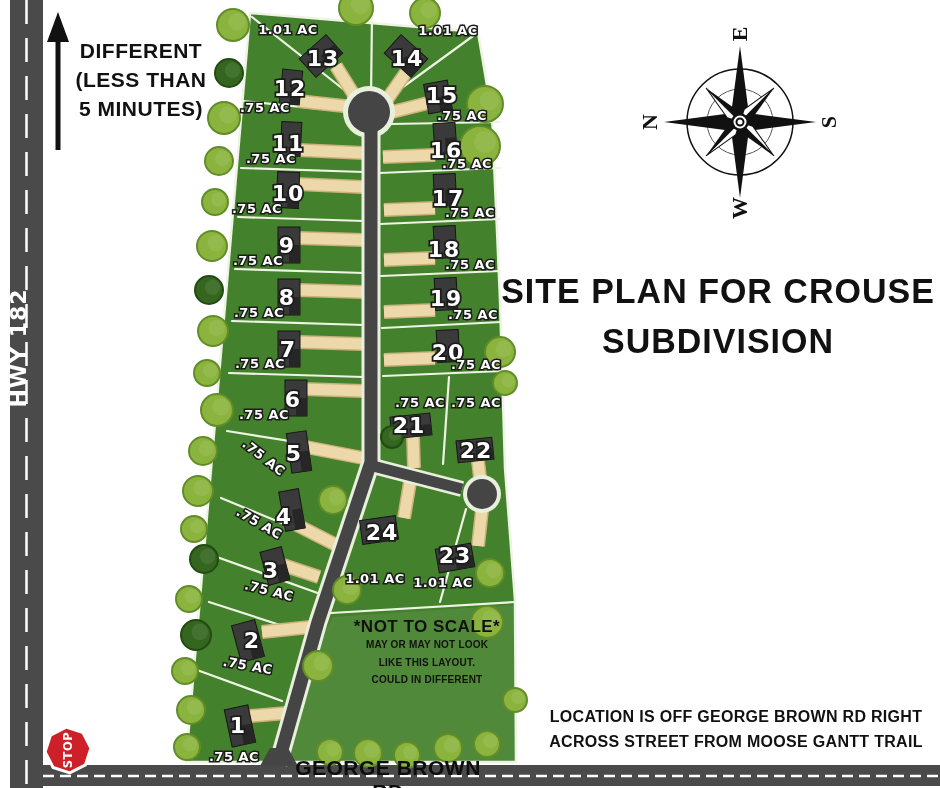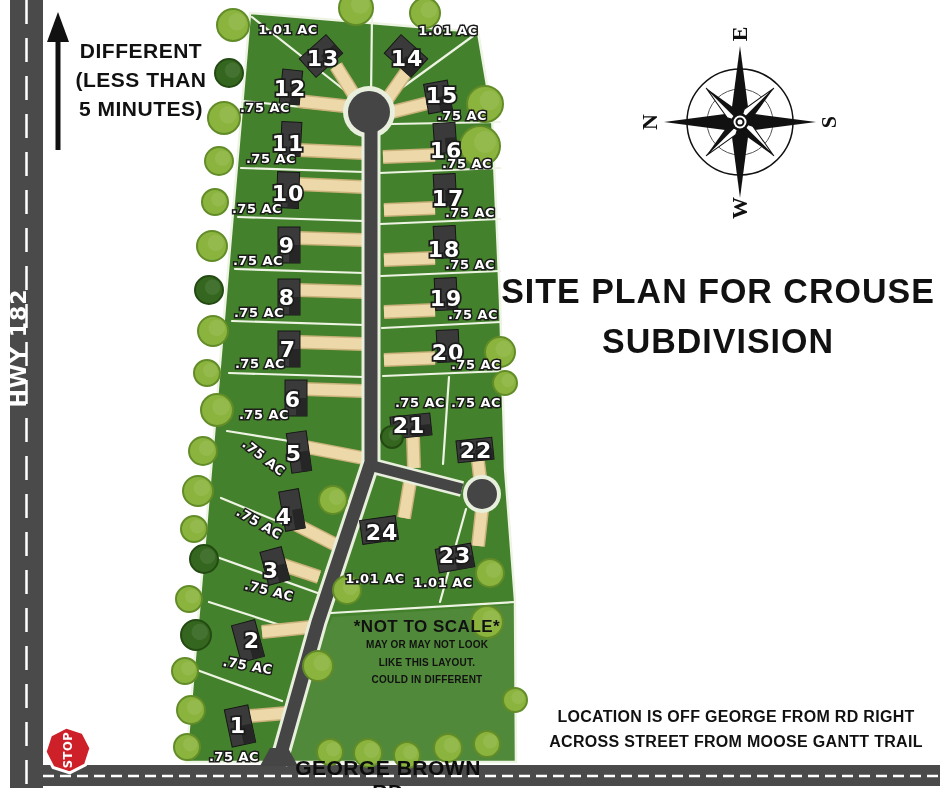--- a/index.html
+++ b/index.html
@@ -419,19 +419,19 @@
 </div>
 
 <div class="ov disclaimer">
   <div class="d0">*NOT TO SCALE*</div>
   <div class="dl">MAY OR MAY NOT LOOK</div>
   <div class="dl">LIKE THIS LAYOUT.</div>
   <div class="dl">COULD IN DIFFERENT</div>
 </div>
 
 <div class="ov location-note">
-  <div>LOCATION IS OFF GEORGE FROM RD RIGHT</div>
+  <div>LOCATION IS OFF GEORGE BROWN RD RIGHT</div>
   <div>ACROSS STREET FROM MOOSE GANTT TRAIL</div>
 </div>
 
 <div class="ov george-label">GEORGE BROWN RD</div>
 
 </div>
 
 </body></html>

